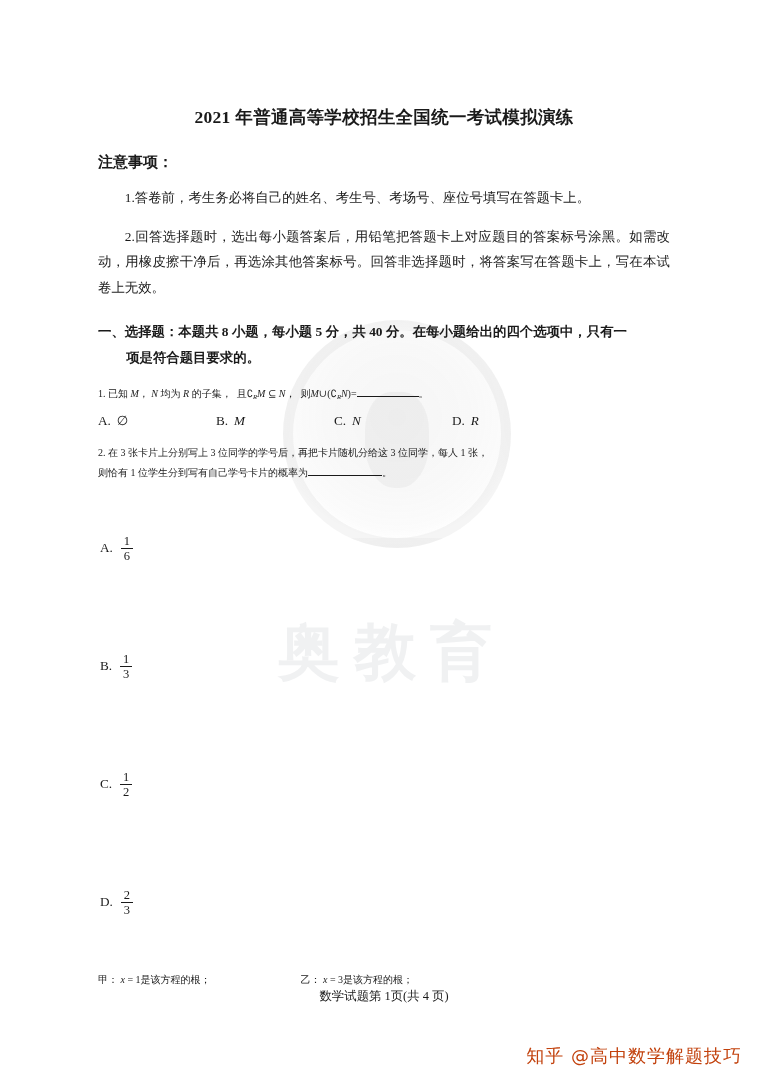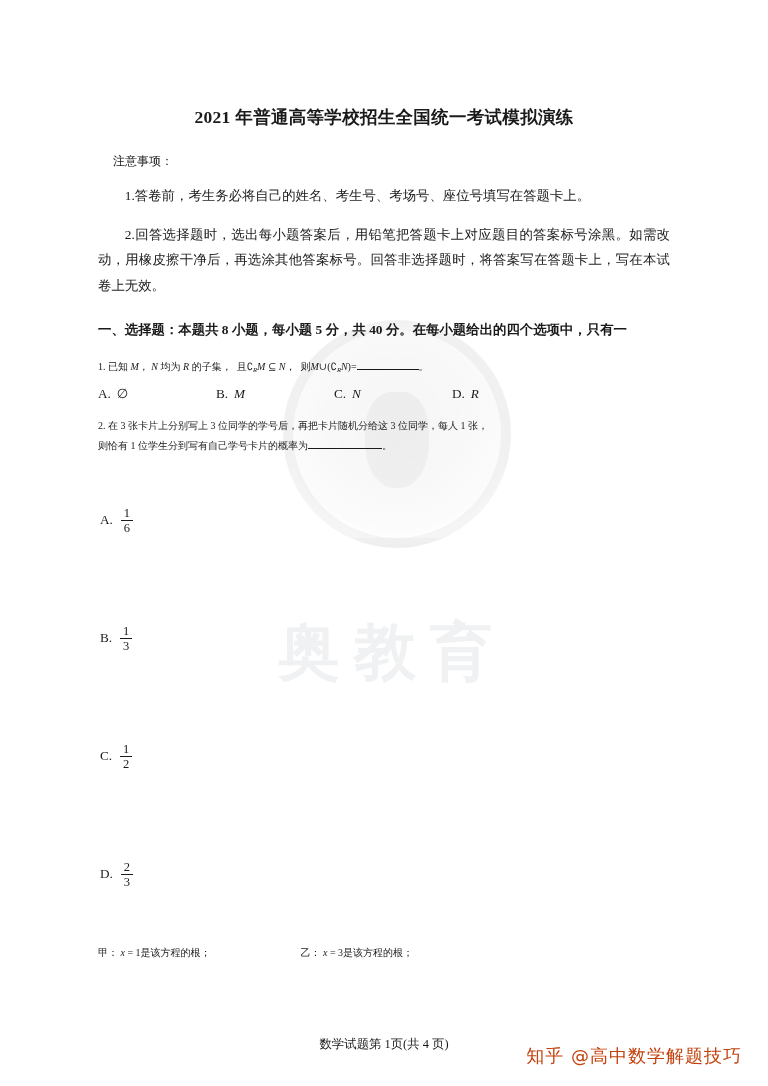--- a/index.html
+++ b/index.html
@@ -71,23 +71,23 @@
   }
   .title {
     margin: 0;
     padding-top: 93px;
     text-align: center;
     font-size: 17.5px;
     font-weight: bold;
     letter-spacing: 0.3px;
   }
   .notice-head {
-    margin: 24px 0 0 15px;
-    font-size: 12px;
-    font-weight: normal;
+    margin: 24px 0 0 0;
+    font-size: 15px;
+    font-weight: bold;
   }
   p.note {
     margin: 13px 0 0 0;
     font-size: 13.4px;
     line-height: 1.92;
     text-indent: 2em;
     text-align: justify;
   }
 
   .section-head {
@@ -151,21 +151,21 @@
     display: inline-block;
     border-bottom: 1px solid #1a1a1a;
     vertical-align: baseline;
   }
   .blank.w-long { width: 62px; }
   .blank.w-xlong{ width: 74px; }
 
   .footer {
     position: absolute;
     left: 0;
-    top: 1036px;
+    top: 988px;
     width: 768px;
     text-align: center;
     font-size: 12.4px;
     z-index: 2;
   }
 
   .zhihu {
     position: absolute;
     right: 26px;
     top: 1044px;
@@ -188,20 +188,21 @@
 <div id="page">
 
   <h1 class="title">2021 年普通高等学校招生全国统一考试模拟演练</h1>
 
   <div class="notice-head">注意事项：</div>
 
   <p class="note">1.答卷前，考生务必将自己的姓名、考生号、考场号、座位号填写在答题卡上。</p>
   <p class="note">2.回答选择题时，选出每小题答案后，用铅笔把答题卡上对应题目的答案标号涂黑。如需改动，用橡皮擦干净后，再选涂其他答案标号。回答非选择题时，将答案写在答题卡上，写在本试卷上无效。</p>
 
   <div class="section-head">一、选择题：本题共 8 小题，每小题 5 分，共 40 分。在每小题给出的四个选项中，只有一</div>
+  <div class="section-head-2">项是符合题目要求的。</div>
 
   
   <div class="q">
     <span>1.</span>
     <span>已知</span>
     <span class="it">M</span><span>，</span>
     <span class="it">N</span>
     <span>均为</span>
     <span class="it">R</span>
     <span>的子集，</span>

